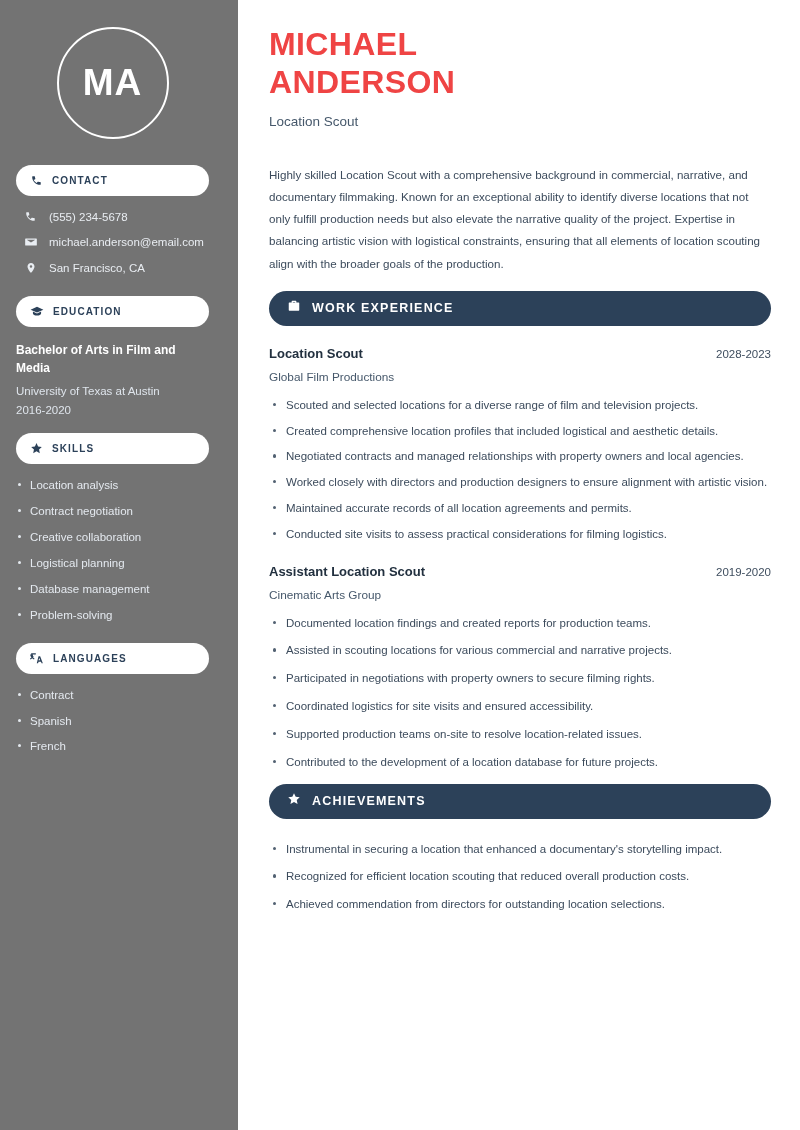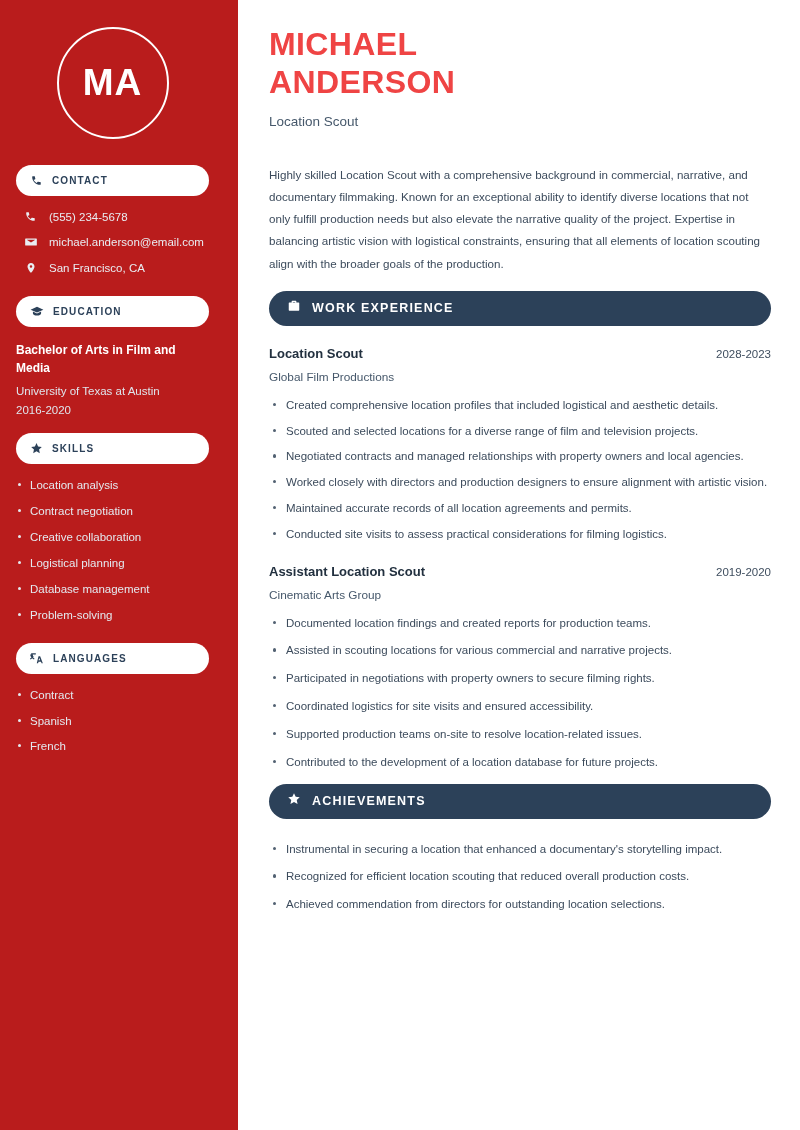--- a/index.html
+++ b/index.html
@@ -15,21 +15,21 @@
     height: 1130px;
     display: flex;
     background: #ffffff;
     overflow: hidden;
   }
 
   
   .sidebar {
     width: 238px;
     min-width: 238px;
-    background: #b91c1c;
+    background: #737373;
     color: #ffffff;
     padding: 0 13px 24px 0;
     position: relative;
   }
   .avatar-wrap {
     display: flex;
     justify-content: center;
     padding-top: 27px;
     padding-bottom: 26px;
   }
@@ -326,22 +326,22 @@
       <span class="title">WORK EXPERIENCE</span>
     </div>
 
     <div class="job">
       <div class="job-head">
         <span class="job-title">Location Scout</span>
         <span class="job-dates">2028-2023</span>
       </div>
       <div class="job-company">Global Film Productions</div>
       <ul class="bullets">
+        <li>Scouted and selected locations for a diverse range of film and television projects.</li>
         <li>Created comprehensive location profiles that included logistical and aesthetic details.</li>
-        <li>Scouted and selected locations for a diverse range of film and television projects.</li>
         <li>Negotiated contracts and managed relationships with property owners and local agencies.</li>
         <li>Worked closely with directors and production designers to ensure alignment with artistic vision.</li>
         <li>Maintained accurate records of all location agreements and permits.</li>
         <li>Conducted site visits to assess practical considerations for filming logistics.</li>
       </ul>
     </div>
 
     <div class="job">
       <div class="job-head">
         <span class="job-title">Assistant Location Scout</span>

